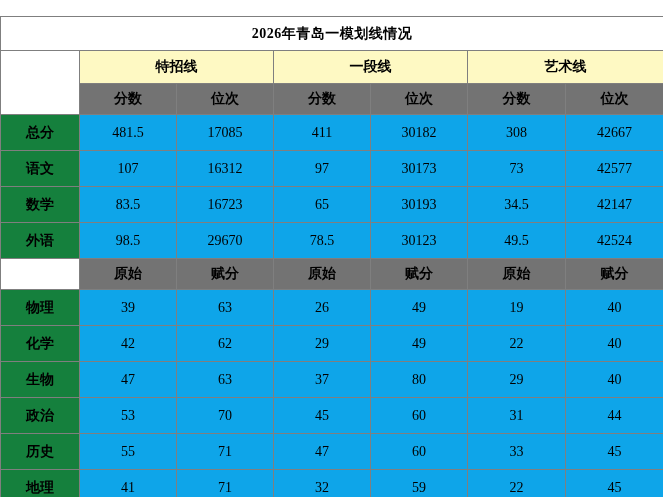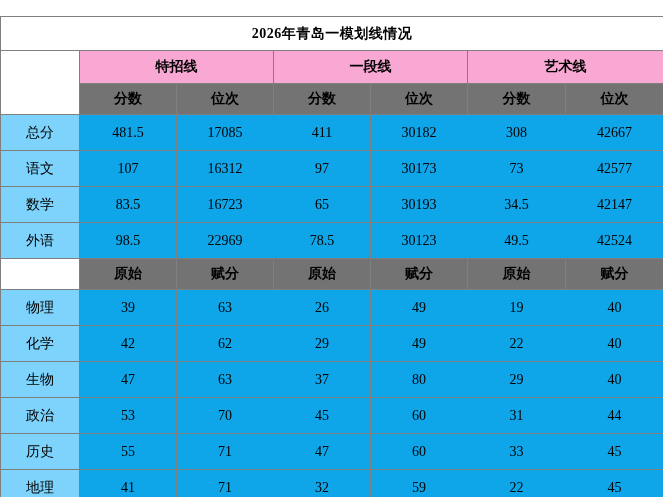--- a/index.html
+++ b/index.html
@@ -40,42 +40,42 @@
     font-family: "Liberation Serif", serif;
     font-weight: bold;
     font-size: 21px;
     color: #000000;
     height: 33px;
     border: 1px solid #7f7f7f;
     letter-spacing: 0.5px;
   }
   
   td.hdr {
-    background: #f9a8d4;
+    background: #fef9c3;
     color: #ffffff;
     font-weight: bold;
     font-size: 16px;
     font-family: "Liberation Sans", sans-serif;
     height: 32px;
   }
   td.hdr-sub {
     background: #737373;
     color: #ffffff;
     font-weight: bold;
     font-size: 15px;
     height: 30px;
   }
   td.corner {
     background: #ffffff;
     border: 1px solid #7f7f7f;
   }
   
   td.rowlabel {
-    background: #7dd3fc;
-    font-weight: normal;
+    background: #15803d;
+    font-weight: bold;
     font-size: 15px;
     text-align: center;
     color: #000000;
   }
   td.val {
     background: #0ea5e9;
     font-size: 14px;
     font-family: "Liberation Serif", serif;
     color: #000000;
   }
@@ -145,21 +145,21 @@
         <td class="val">83.5</td>
         <td class="val">16723</td>
         <td class="val">65</td>
         <td class="val">30193</td>
         <td class="val">34.5</td>
         <td class="val">42147</td>
       </tr>
       <tr class="data-row">
         <td class="rowlabel">外语</td>
         <td class="val">98.5</td>
-        <td class="val">22969</td>
+        <td class="val">29670</td>
         <td class="val">78.5</td>
         <td class="val">30123</td>
         <td class="val">49.5</td>
         <td class="val">42524</td>
       </tr>
 
       <tr>
         <td class="corner"></td>
         <td class="hdr-sub">原始</td>
         <td class="hdr-sub">赋分</td>

